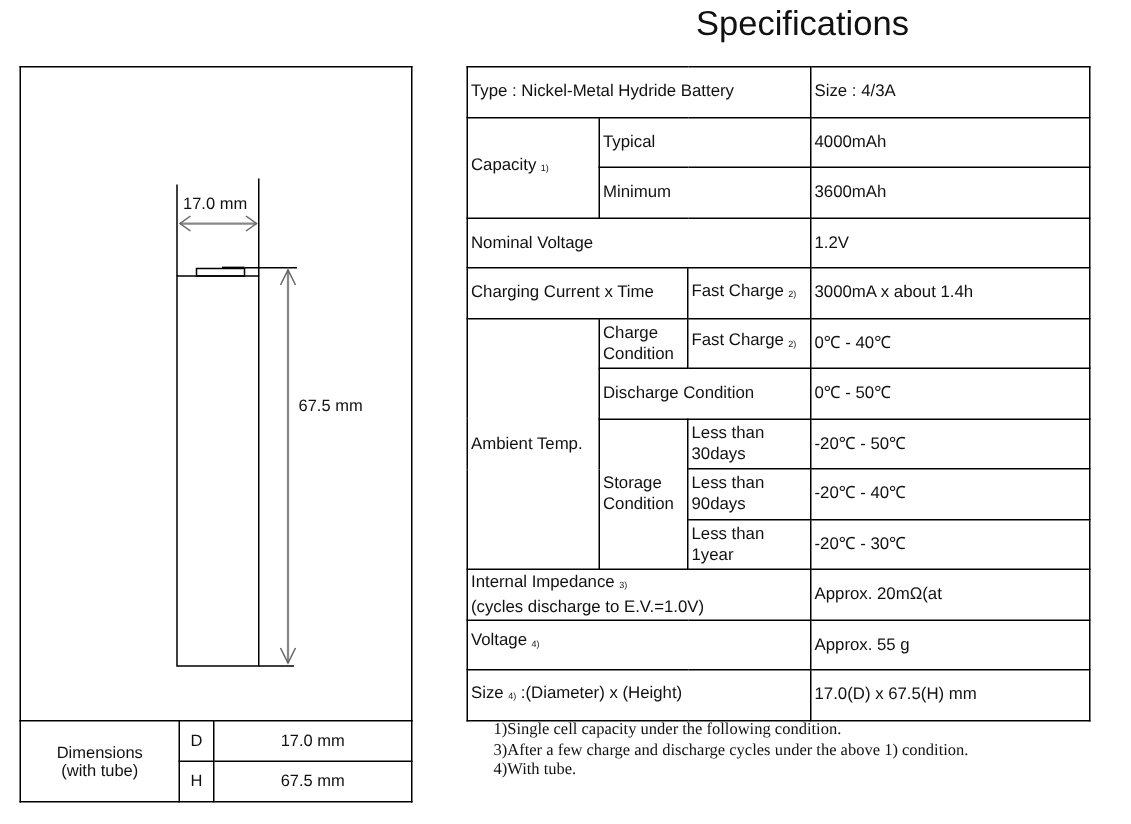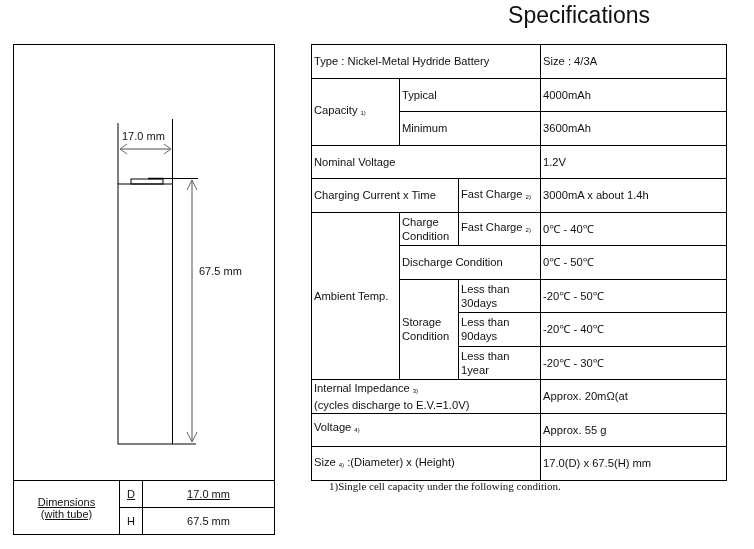--- a/index.html
+++ b/index.html
@@ -1,20 +1,20 @@
 <!DOCTYPE html>
 <html><head>
 <meta charset="utf-8">
 <style>
   * { box-sizing: border-box; margin: 0; padding: 0; }
   html, body { width: 754px; height: 549px; background: #ffffff; overflow: hidden; }
   body { position: relative; font-family: "Liberation Sans", sans-serif; color: #111; }
 
   .title {
-    position: absolute; left: 420px; top: 2px; width: 230px; text-align: right;
+    position: absolute; left: 420px; top: 2px; width: 230px; text-align: center;
     font-size: 23px; color: #111;
   }
 
   
   .drawing-box {
     position: absolute; left: 13px; top: 44px; width: 262px; height: 437px;
     border: 1px solid #000; border-bottom: none;
   }
   .svg-wrap { position: absolute; left: 0; top: 0; width: 754px; height: 549px; pointer-events: none; }
   .dim-label { position: absolute; font-size: 11px; color: #111; white-space: nowrap; }
@@ -68,21 +68,21 @@
 
   <line x1="192" y1="180" x2="192" y2="442" stroke="#888" stroke-width="1.5"></line>
   <polyline points="187,190 192,180 197,190" fill="none" stroke="#666" stroke-width="1"></polyline>
   <polyline points="187,432 192,442 197,432" fill="none" stroke="#666" stroke-width="1"></polyline>
 </svg>
 <div class="dim-label" style="left:122px; top:130px;">17.0 mm</div>
 <div class="dim-label" style="left:199px; top:265px;">67.5 mm</div>
 
 <table class="dim-table">
   <tbody>
-      <tr style="height:27px;text-decoration:underline;">
+      <tr style="height:27px;">
     <td rowspan="2" style="width:106px;">
       <span>Dimensions</span><br>
       <span>(with tube)</span>
     </td>
     <td style="width:23px;">D</td>
     <td>17.0 mm</td>
   </tr>
   <tr style="height:27px;">
     <td>H</td>
     <td>67.5 mm</td>
@@ -182,13 +182,15 @@
       <span>Size</span><sup class="fn">4)</sup>
       <span>:(Diameter) x (Height)</span>
     </td>
     <td class="val">17.0(D) x 67.5(H) mm</td>
   </tr>
 </tbody>
   </table>
 
 <div class="notes">
   <div>1)Single cell capacity under the following condition.</div>
+  <div>3)After a few charge and discharge cycles under the above 1) condition.</div>
+  <div>4)With tube.</div>
 </div>
 
 </body></html>

